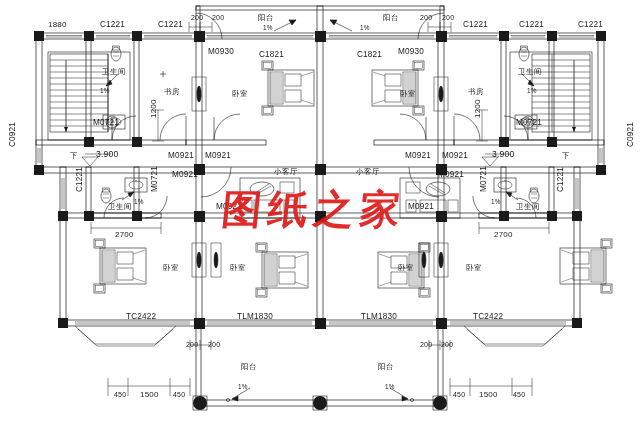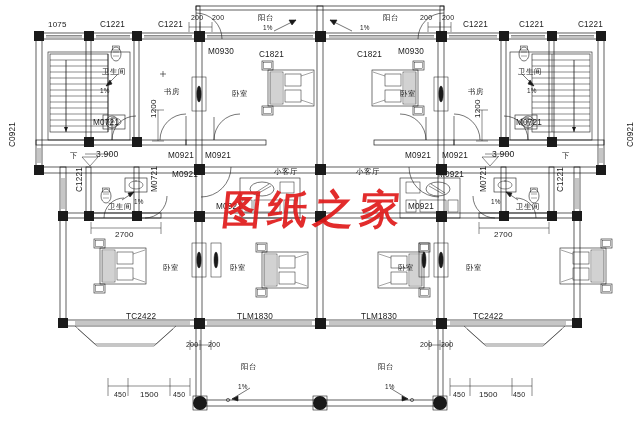--- a/index.html
+++ b/index.html
@@ -390,21 +390,21 @@
     <path d="M122 200 L 134 192"></path>
         <polygon points="134,192 128,193 130,197" fill="#1a1a1a"></polygon>
     <path d="M518 200 L 506 192"></path>
         <polygon points="506,192 512,193 510,197" fill="#1a1a1a"></polygon>
     <line x1="160" y1="74" x2="166" y2="74"></line>
     <line x1="163" y1="71" x2="163" y2="77"></line>
   </g>
 </svg>
 
 <div id="txt-top">
-      <div class="lbl dim" style="left: 48px; top: 21px;">1075</div>
+      <div class="lbl dim" style="left: 48px; top: 21px;">1880</div>
       <div class="lbl code" style="left: 100px; top: 21px;">C1221</div>
       <div class="lbl code" style="left: 158px; top: 21px;">C1221</div>
       <div class="lbl dim-sm" style="left: 191px; top: 14px;">200</div>
       <div class="lbl dim-sm" style="left: 212px; top: 14px;">200</div>
       <div class="lbl room" style="left: 258px; top: 14px;">阳台</div>
       <div class="lbl tiny" style="left: 263px; top: 25px;">1%</div>
       <div class="lbl room" style="left: 383px; top: 14px;">阳台</div>
       <div class="lbl tiny" style="left: 360px; top: 25px;">1%</div>
       <div class="lbl dim-sm" style="left: 420px; top: 14px;">200</div>
       <div class="lbl dim-sm" style="left: 442px; top: 14px;">200</div>

